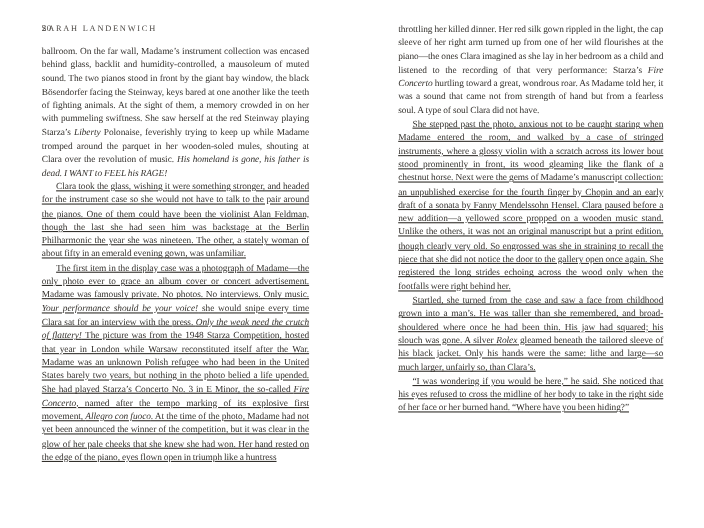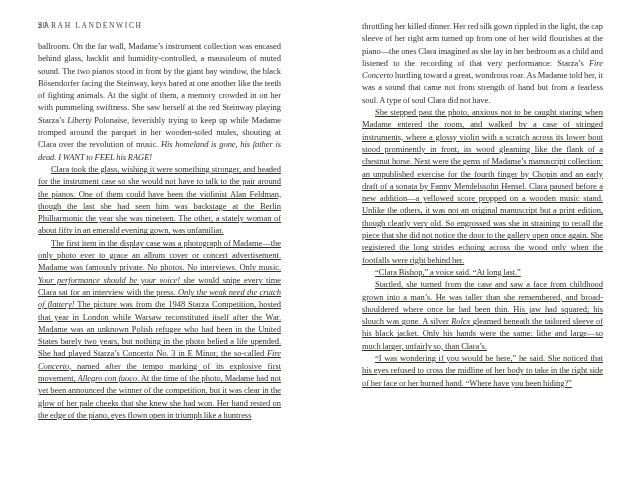--- a/index.html
+++ b/index.html
@@ -73,19 +73,18 @@
         <p class="para"><span>ballroom. On the far wall, Madame’s instrument collection was encased behind glass, backlit and humidity-controlled, a mausoleum of muted sound. The two pianos stood in front by the giant bay window, the black Bösendorfer facing the Steinway, keys bared at one another like the teeth of fighting animals. At the sight of them, a memory crowded in on her with pummeling swiftness. She saw herself at the red Steinway playing Starza’s </span><span class="it">Liberty</span><span> Polonaise, feverishly trying to keep up while Madame tromped around the parquet in her wooden-soled mules, shouting at Clara over the revolution of music. </span><span class="it">His homeland is gone, his father is dead. I WANT to FEEL his RAGE!</span></p>
         <p class="para indent"><span>Clara took the glass, wishing it were something stronger, and headed for the instrument case so she would not have to talk to the pair around the pianos. One of them could have been the violinist Alan Feldman, though the last she had seen him was backstage at the Berlin Philharmonic the year she was nineteen. The other, a stately woman of about fifty in an emerald evening gown, was unfamiliar.</span></p>
         <p class="para indent"><span>The first item in the display case was a photograph of Madame—the only photo ever to grace an album cover or concert advertisement. Madame was famously private. No photos. No interviews. Only music. </span><span class="it">Your performance should be your voice!</span><span> she would snipe every time Clara sat for an interview with the press. </span><span class="it">Only the weak need the crutch of flattery!</span><span> The picture was from the 1948 Starza Competition, hosted that year in London while Warsaw reconstituted itself after the War. Madame was an unknown Polish refugee who had been in the United States barely two years, but nothing in the photo belied a life upended. She had played Starza’s Concerto No. 3 in E Minor, the so-called </span><span class="it">Fire Concerto</span><span>, named after the tempo marking of its explosive first movement, </span><span class="it">Allegro con fuoco</span><span>. At the time of the photo, Madame had not yet been announced the winner of the competition, but it was clear in the glow of her pale cheeks that she knew she had won. Her hand rested on the edge of the piano, eyes flown open in triumph like a huntress</span></p>
       </div>
   </div>
 
   <div class="page right">
     <div class="page-body" id="right-body">
         <p class="para"><span>throttling her killed dinner. Her red silk gown rippled in the light, the cap sleeve of her right arm turned up from one of her wild flourishes at the piano—the ones Clara imagined as she lay in her bedroom as a child and listened to the recording of that very performance: Starza’s </span><span class="it">Fire Concerto</span><span> hurtling toward a great, wondrous roar. As Madame told her, it was a sound that came not from strength of hand but from a fearless soul. A type of soul Clara did not have.</span></p>
         <p class="para indent"><span>She stepped past the photo, anxious not to be caught staring when Madame entered the room, and walked by a case of stringed instruments, where a glossy violin with a scratch across its lower bout stood prominently in front, its wood gleaming like the flank of a chestnut horse. Next were the gems of Madame’s manuscript collection: an unpublished exercise for the fourth finger by Chopin and an early draft of a sonata by Fanny Mendelssohn Hensel. Clara paused before a new addition—a yellowed score propped on a wooden music stand. Unlike the others, it was not an original manuscript but a print edition, though clearly very old. So engrossed was she in straining to recall the piece that she did not notice the door to the gallery open once again. She registered the long strides echoing across the wood only when the footfalls were right behind her.</span></p>
-        <p class="para indent"><span>“Clara Bishop,” a voice said. “At long last.”</span></p>
         <p class="para indent"><span>Startled, she turned from the case and saw a face from childhood grown into a man’s. He was taller than she remembered, and broad-shouldered where once he had been thin. His jaw had squared; his slouch was gone. A silver </span><span class="it">Rolex</span><span> gleamed beneath the tailored sleeve of his black jacket. Only his hands were the same: lithe and large—so much larger, unfairly so, than Clara’s.</span></p>
         <p class="para indent"><span>“I was wondering if you would be here,” he said. She noticed that his eyes refused to cross the midline of her body to take in the right side of her face or her burned hand. “Where have you been hiding?”</span></p>
       </div>
   </div>
 
 </div>
 
 </body></html>

